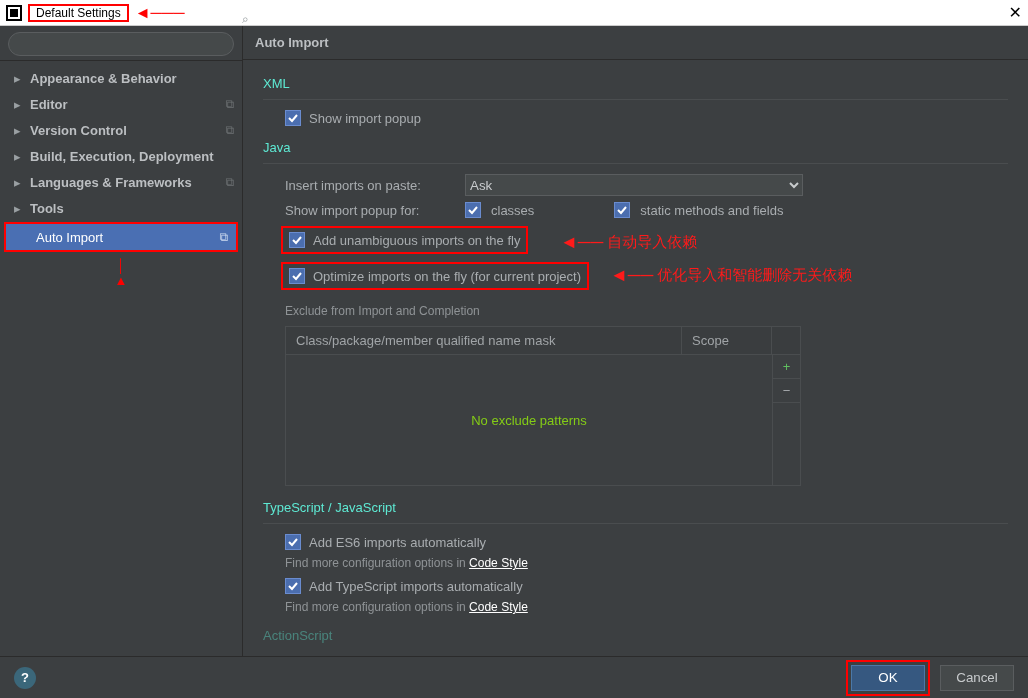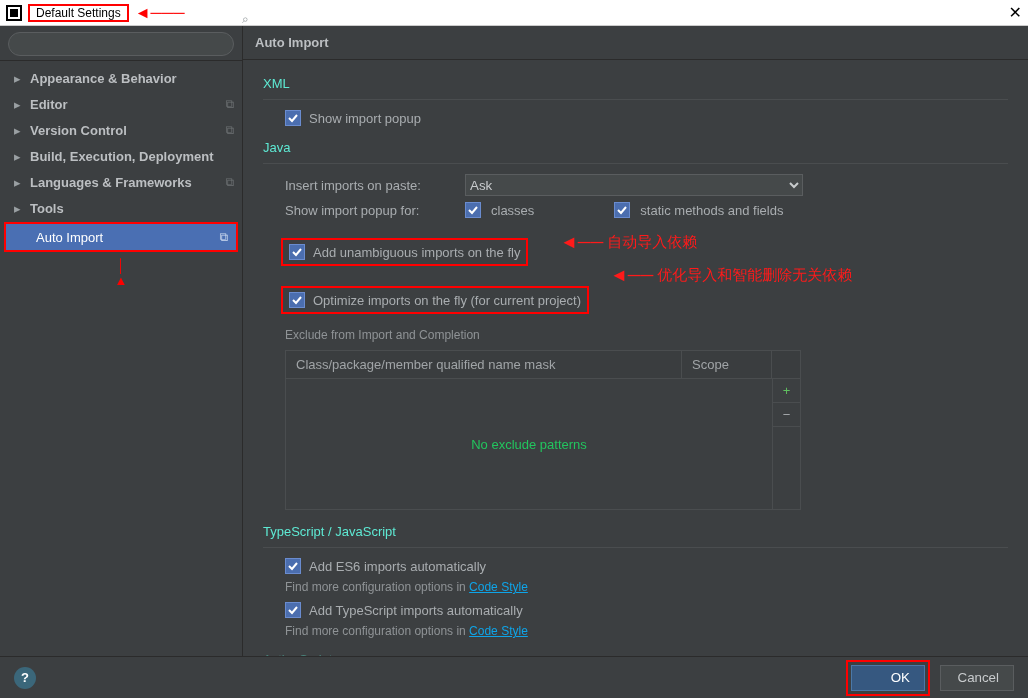--- a/index.html
+++ b/index.html
@@ -97,54 +97,54 @@
 }
 .chk {
   width: 16px; height: 16px;
   display: inline-flex; align-items: center; justify-content: center;
   background: #4b6eaf; border: 1px solid #6a8ccf;
   cursor: pointer;
 }
 .chk svg { width: 12px; height: 12px; }
 .hl-box {
   border: 2px solid #ff0000;
-  padding: 4px 6px; margin: 14px 0 2px 18px;
+  padding: 4px 6px; margin: 2px 0 2px 18px;
   display: inline-flex; align-items: center; gap: 8px;
 }
 .row {
   display: flex; align-items: center; gap: 10px;
   margin: 6px 0 6px 22px;
 }
 .row .lbl { min-width: 170px; }
 select.sel {
   width: 338px; height: 22px;
   background: #45494a; color: #c8cbcd;
   border: 1px solid #5a5d5f;
 }
 .subtext {
   color: #8f9396; font-size: 12px; margin: 4px 0 8px 22px;
 }
-.subtext a { color: #0ea5e9; text-decoration: underline; cursor: pointer; }
+.subtext a { color: #ffffff; text-decoration: underline; cursor: pointer; }
 .table-wrap {
   border: 1px solid #4a4d4f; margin: 6px 0 10px 22px;
   width: 516px;
 }
 .table-head {
   display: flex; background: #3a3d3f;
   border-bottom: 1px solid #4a4d4f;
 }
 .table-head .th {
   padding: 6px 10px; color: #a0a4a7; border-right: 1px solid #4a4d4f;
 }
 .table-body {
   display: flex;
 }
 .table-body .tb-main {
   flex: 1; display: flex; align-items: center; justify-content: center;
-  color: #22c55e; height: 130px;
+  color: #84cc16; height: 130px;
 }
 .table-body .tb-tools {
   width: 28px; border-left: 1px solid #4a4d4f;
   display: flex; flex-direction: column; align-items: center;
 }
 .tool-btn {
   height: 24px; width: 100%;
   display: flex; align-items: center; justify-content: center;
   border-bottom: 1px solid #4a4d4f;
   cursor: pointer; color: #a9adb0;
@@ -158,21 +158,21 @@
 .footer .help {
   width: 22px; height: 22px; border-radius: 50%;
   background: #3b677a; color: #fff;
   display: flex; align-items: center; justify-content: center;
   font-weight: bold; cursor: pointer;
 }
 .footer .spacer { flex: 1; }
 .btn {
   min-width: 74px; height: 26px; padding: 0 14px;
   background: #45494a; color: #c8cbcd;
-  border: 1px solid #5a5d5f; cursor: pointer; text-align: right;
+  border: 1px solid #5a5d5f; cursor: pointer;
 }
 .btn.primary {
   background: #365880; border: 1px solid #4a78a8; color: #fff;
 }
 .btn-box { border: 2px solid #ff0000; padding: 3px; }
 .annot {
   position: absolute; color: #ff1a1a; font-size: 15px;
   display: flex; align-items: center; gap: 4px;
   z-index: 30;
 }

